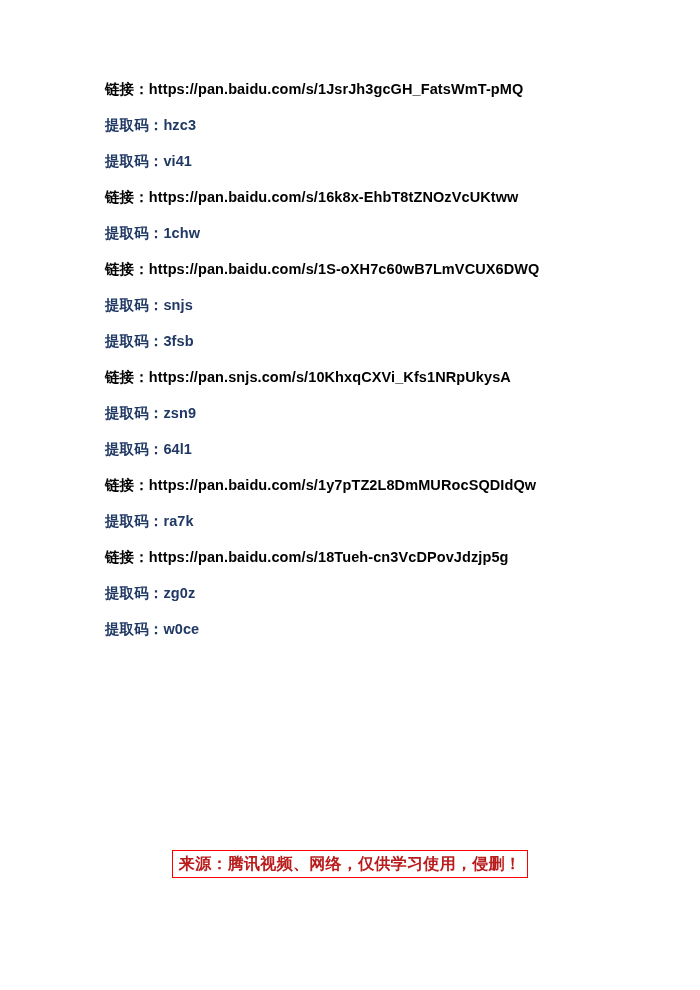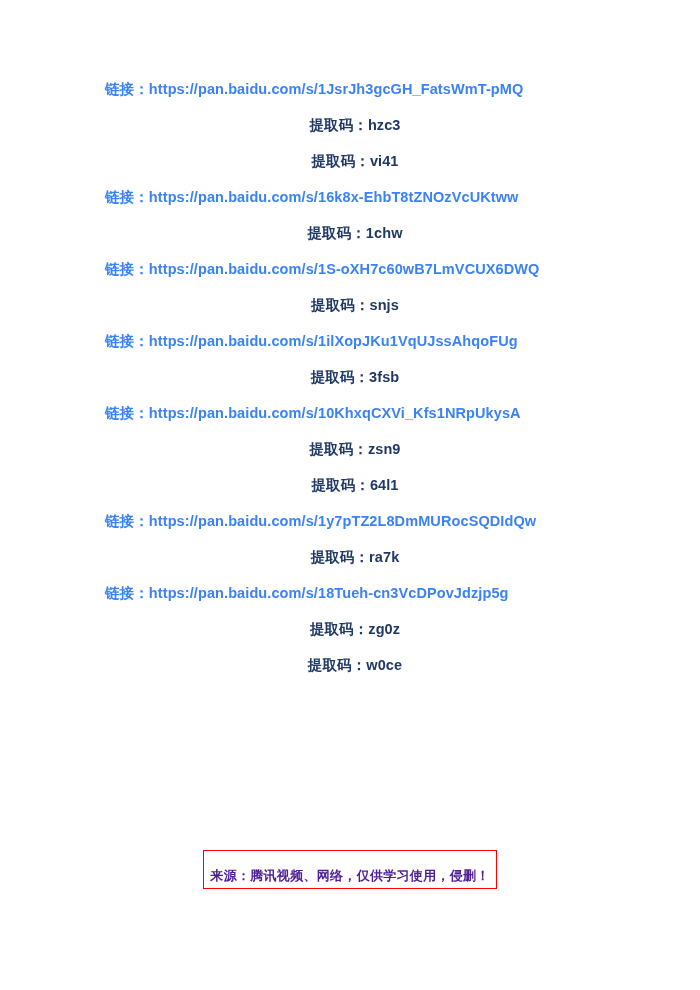--- a/index.html
+++ b/index.html
@@ -22,66 +22,64 @@
   }
   .content {
     position: absolute;
     left: 105px;
     top: 82px;
     width: 500px;
   }
   .line {
     font-size: 14.5px;
     line-height: 1.0;
-    color: #3b82f6;
+    color: #000000;
     font-weight: 600;
     white-space: nowrap;
     margin: 0 0 21.5px 0;
     letter-spacing: 0.1px;
   }
   .line.code {
     color: #1F3864;
-    text-align: center;
   }
   .footer-wrap {
     position: absolute;
     left: 0;
     top: 850px;
     width: 700px;
     text-align: center;
   }
   .footer-note {
     display: inline-block;
     background: #ffffff;
     border: 1.5px solid #FF0000;
-    color: #4c1d95;
+    color: #b91c1c;
     font-weight: bold;
-    font-size: 13px;
+    font-size: 16px;
     line-height: 1.2;
-    padding: 17px 6px 4px 6px;
+    padding: 3px 6px 4px 6px;
     letter-spacing: 0.3px;
     white-space: nowrap;
   }
 </style>
 </head>
 <body>
 
 <div class="page">
 
   <div class="content">
     <div class="line link"><span>链接：</span><span>https://pan.baidu.com/s/1JsrJh3gcGH_FatsWmT-pMQ</span></div>
     <div class="line code"><span>提取码：</span><span>hzc3</span></div>
     <div class="line code"><span>提取码：</span><span>vi41</span></div>
     <div class="line link"><span>链接：</span><span>https://pan.baidu.com/s/16k8x-EhbT8tZNOzVcUKtww</span></div>
     <div class="line code"><span>提取码：</span><span>1chw</span></div>
     <div class="line link"><span>链接：</span><span>https://pan.baidu.com/s/1S-oXH7c60wB7LmVCUX6DWQ</span></div>
     <div class="line code"><span>提取码：</span><span>snjs</span></div>
-    <div class="line link"><span>链接：</span><span>https://pan.baidu.com/s/1ilXopJKu1VqUJssAhqoFUg</span></div>
     <div class="line code"><span>提取码：</span><span>3fsb</span></div>
-    <div class="line link"><span>链接：</span><span>https://pan.baidu.com/s/10KhxqCXVi_Kfs1NRpUkysA</span></div>
+    <div class="line link"><span>链接：</span><span>https://pan.snjs.com/s/10KhxqCXVi_Kfs1NRpUkysA</span></div>
     <div class="line code"><span>提取码：</span><span>zsn9</span></div>
     <div class="line code"><span>提取码：</span><span>64l1</span></div>
     <div class="line link"><span>链接：</span><span>https://pan.baidu.com/s/1y7pTZ2L8DmMURocSQDIdQw</span></div>
     <div class="line code"><span>提取码：</span><span>ra7k</span></div>
     <div class="line link"><span>链接：</span><span>https://pan.baidu.com/s/18Tueh-cn3VcDPovJdzjp5g</span></div>
     <div class="line code"><span>提取码：</span><span>zg0z</span></div>
     <div class="line code"><span>提取码：</span><span>w0ce</span></div>
   </div>
 
   <div class="footer-wrap">

